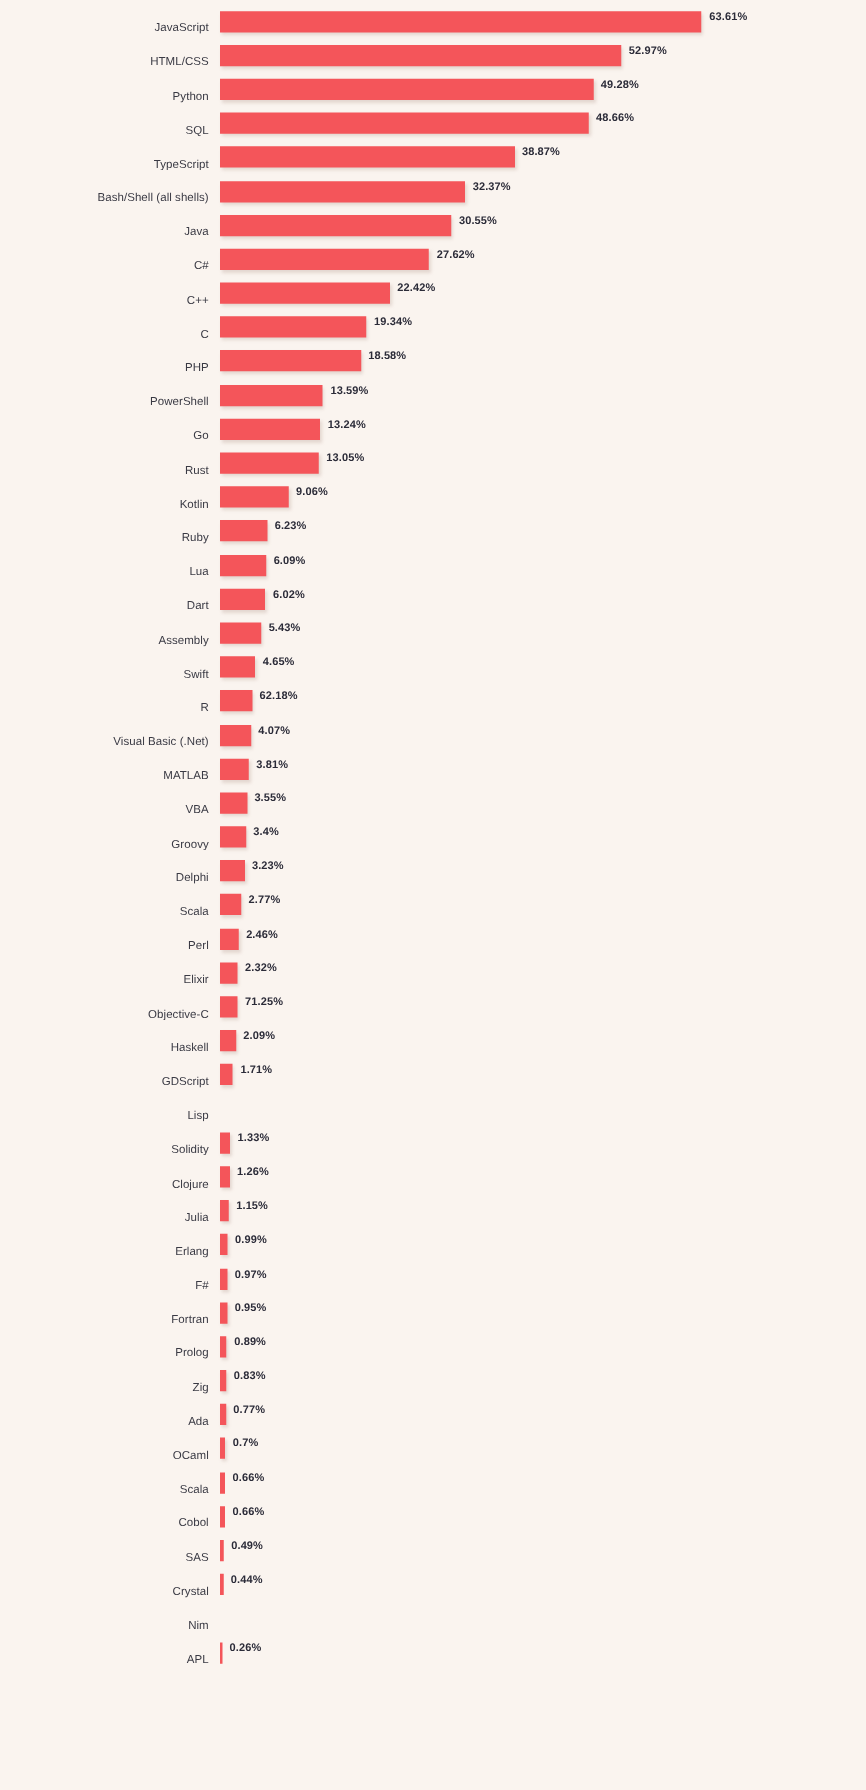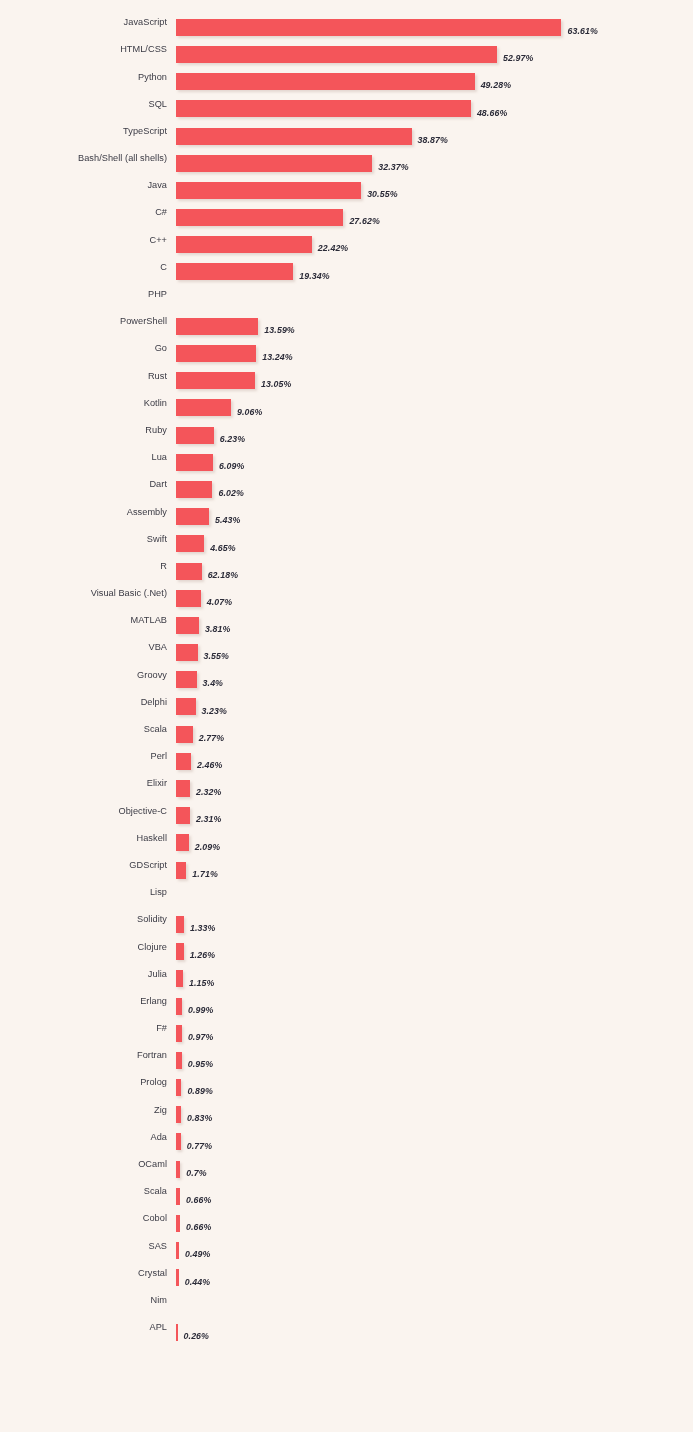--- a/index.html
+++ b/index.html
@@ -44,22 +44,21 @@
     letter-spacing: 0.05px;
     white-space: nowrap;
     overflow: hidden;
     font-family: "Liberation Sans", sans-serif;
   }
   .bar-area {
     position: relative;
     flex: 1 1 auto;
     height: 27.2px;
     display: flex;
-    align-items: flex-end;
-    font-style: italic;
+    align-items: flex-start;
   }
   .bar {
     height: 17px;
     background: #f4555a;
     box-shadow: 1.5px 2px 2.5px rgba(170,140,130,0.28);
     flex: 0 0 auto;
     min-width: 1.6px;
   }
   .bar.sliver {
     box-shadow: none;
@@ -145,20 +144,24 @@
       </div>
       <div class="row">
         <div class="cat-label">C</div>
         <div class="bar-area">
           <div class="bar" title="C 19.34%" style="width: 117.2px;"></div>
           <div class="val-label">19.34%</div>
         </div>
       </div>
       <div class="row">
         <div class="cat-label">PHP</div>
+        <div class="bar-area">
+          <div class="bar" title="PHP 18.58%" style="width: 112.59px;"></div>
+          <div class="val-label">18.58%</div>
+        </div>
       </div>
       <div class="row">
         <div class="cat-label">PowerShell</div>
         <div class="bar-area">
           <div class="bar" title="PowerShell 13.59%" style="width: 82.36px;"></div>
           <div class="val-label">13.59%</div>
         </div>
       </div>
       <div class="row">
         <div class="cat-label">Go</div>
@@ -276,21 +279,21 @@
         <div class="cat-label">Elixir</div>
         <div class="bar-area">
           <div class="bar" title="Elixir 2.32%" style="width: 14.06px;"></div>
           <div class="val-label">2.32%</div>
         </div>
       </div>
       <div class="row">
         <div class="cat-label">Objective-C</div>
         <div class="bar-area">
           <div class="bar" title="Objective-C 2.31%" style="width: 14px;"></div>
-          <div class="val-label">2.31%</div>
+          <div class="val-label">71.25%</div>
         </div>
       </div>
       <div class="row">
         <div class="cat-label">Haskell</div>
         <div class="bar-area">
           <div class="bar" title="Haskell 2.09%" style="width: 12.67px;"></div>
           <div class="val-label">2.09%</div>
         </div>
       </div>
       <div class="row">

